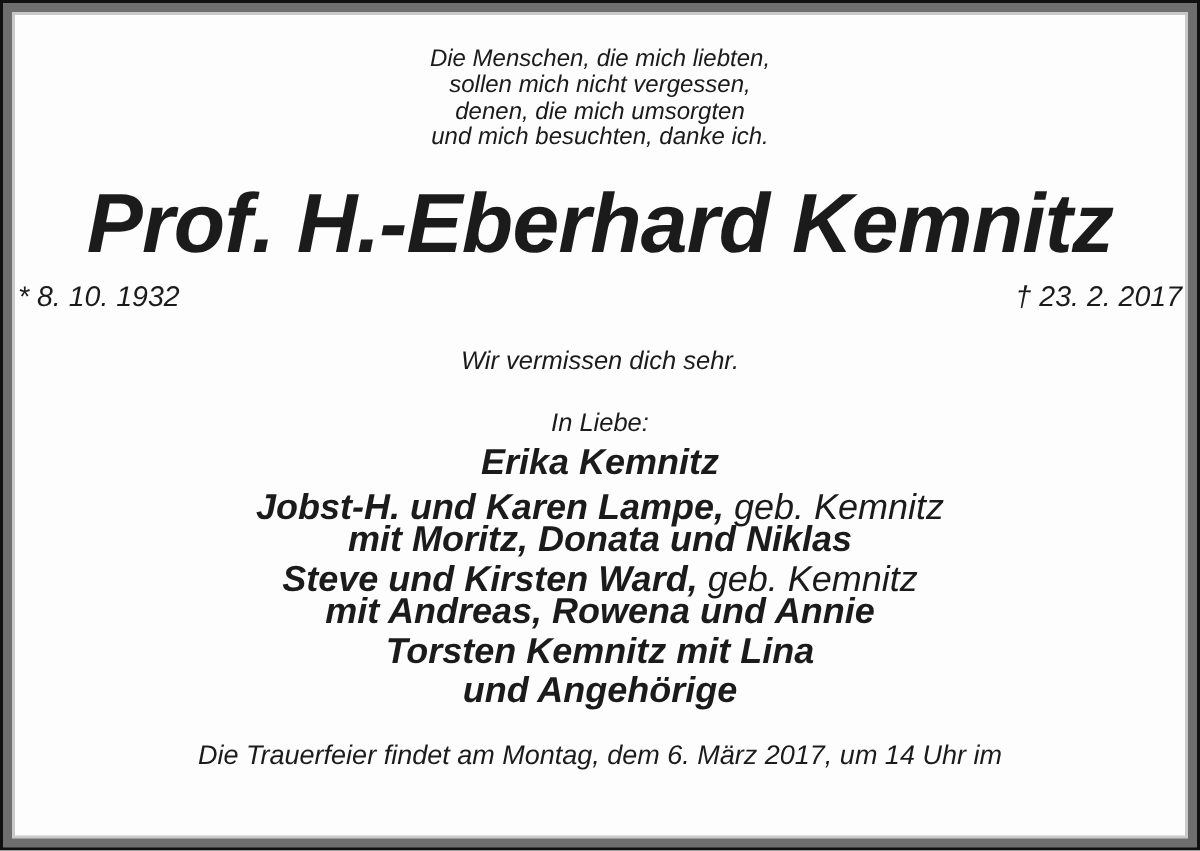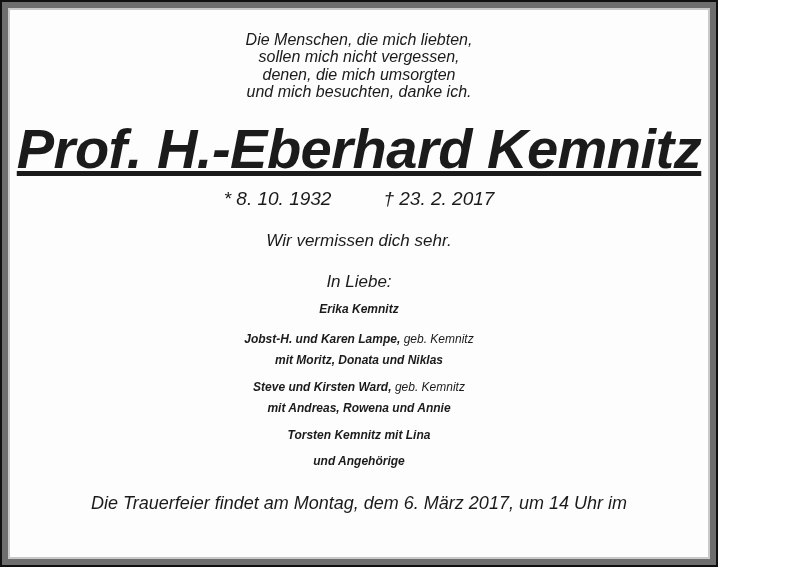--- a/index.html
+++ b/index.html
@@ -5,49 +5,49 @@
   :root{
     --text:#1b1b1b;
     --background:#fdfdfd;
     --frame-outer:#101010;
     --frame-mid:#6e6e6e;
     --frame-inner:#c9c9c9;
   }
   html,body{margin:0;padding:0;background:#ffffff;}
   .card{
     position:relative;
-    width:718px;height:567px;
+    width:800px;height:567px;
     background:var(--background);
     box-shadow:
       inset 0 0 0 2px var(--frame-outer),
       inset 0 0 0 8px var(--frame-mid),
       inset 0 0 0 10px var(--frame-inner);
     font-family:"Liberation Sans", sans-serif;
     color:var(--text);
     overflow:hidden;
   }
   .line{
     position:absolute;left:12px;right:12px;
     text-align:center;
     font-style:italic;
     white-space:nowrap;
   }
   .epigraph{top:31px;font-size:16px;line-height:17.5px;}
   .deceased-name{
     top:121px;
     font-size:56px;line-height:56px;
-    font-weight:bold;letter-spacing:-0.5px;text-decoration:underline;
+    font-weight:bold;letter-spacing:-0.5px;
   }
   .dates{
     top:188px;font-size:19px;line-height:22px;
-    display:flex;justify-content:center;gap:52px;
+    display:flex;justify-content:space-between;gap:52px;
   }
   .farewell{top:231px;font-size:17px;line-height:20px;}
   .closing{top:272px;font-size:17px;line-height:20px;}
-  .mourner{font-size:12px;line-height:20px;}
+  .mourner{font-size:24px;line-height:20px;}
   .bold{font-weight:bold;}
   .m-0{top:299px;}
   .m-1a{top:329px;}
   .m-1b{top:350px;}
   .m-2a{top:377px;}
   .m-2b{top:398px;}
   .m-3{top:425px;text-align:center;}
   .m-4{top:451px;}
   .funeral{top:493px;font-size:18px;line-height:21px;}
 </style>

